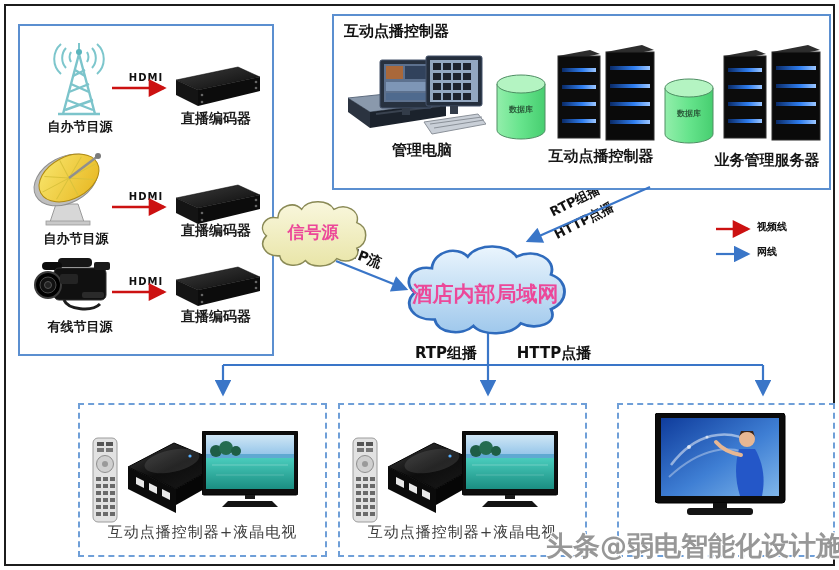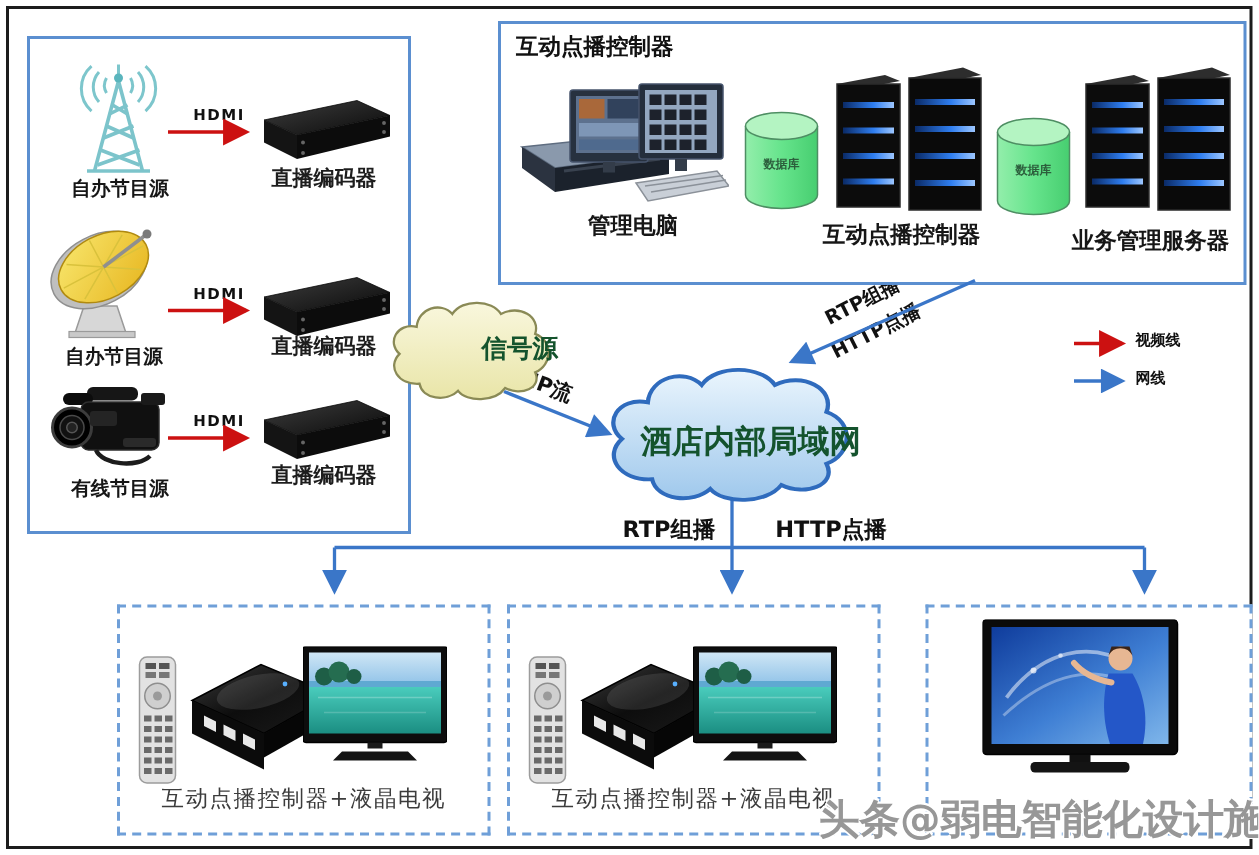--- a/index.html
+++ b/index.html
@@ -19,21 +19,21 @@
   .lbl15{font-size:15px;}
   .hdmi{font-size:10px;letter-spacing:1px;font-weight:bold;color:#111;text-align:center;}
   .devlbl{font-size:14px;font-weight:600;color:#1d1d1d;text-align:center;}
   .title{position:absolute;left:10px;top:6px;font-size:15px;font-weight:bold;color:#111;}
   .dblbl{position:absolute;font-size:8px;color:#2c5e3c;text-align:center;font-weight:bold;}
   .caption{position:absolute;font-family:"DejaVu Serif","Liberation Serif",serif;
            font-size:15px;color:#3c3c3c;text-align:center;letter-spacing:1px;}
   .rot{transform-origin:center center;}
   .overlay{position:absolute;left:0;top:0;z-index:12;pointer-events:none;}
   .cloud{position:absolute;z-index:20;}
-  .cloudtext{position:absolute;width:100%;text-align:right;font-weight:bold;color:#14532d;}
+  .cloudtext{position:absolute;width:100%;text-align:center;font-weight:bold;color:#ec4899;}
   .legendlbl{position:absolute;font-size:10px;font-weight:bold;color:#111;}
   .flowlbl{position:absolute;font-size:15px;font-weight:bold;color:#111;text-align:center;background:transparent;}
   .diaglbl{position:absolute;font-size:13px;font-weight:bold;color:#111;text-align:center;}
   .watermark{position:absolute;left:546px;top:528px;z-index:60;font-size:27px;font-weight:bold;
              color:var(--watermark);white-space:nowrap;letter-spacing:0px;
              text-shadow:-1px -1px 0 #fff,1px -1px 0 #fff,-1px 1px 0 #fff,1px 1px 0 #fff;}
   .andlbl{position:absolute;font-size:13px;font-weight:bold;color:#050505;text-align:center;
           font-family:"DejaVu Sans Mono","Liberation Mono",monospace;}
   .ln-red{stroke:var(--video);stroke-width:2.4;fill:none;}
   .ln-blue{stroke:var(--network);stroke-width:2.2;fill:none;}

